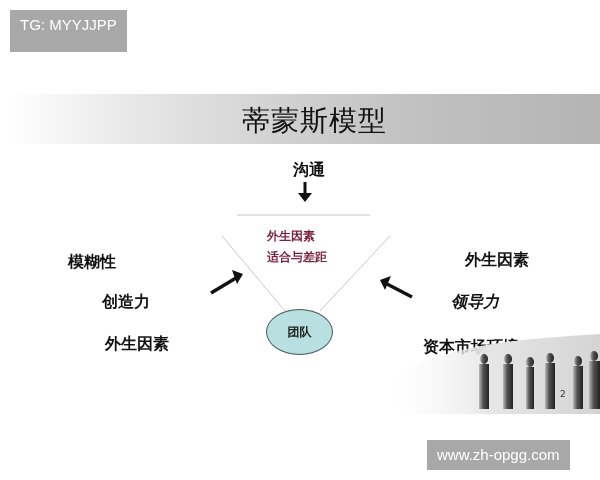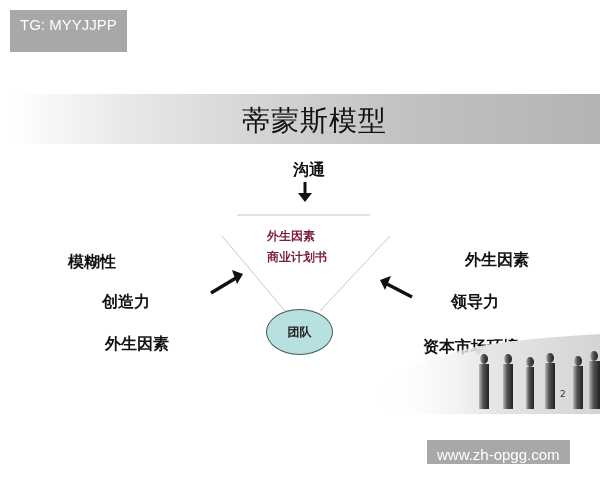--- a/index.html
+++ b/index.html
@@ -7,21 +7,21 @@
     width: 600px; height: 480px; position: relative; overflow: hidden;
     background: #ffffff;
     font-family: "DejaVu Sans", "Liberation Sans", sans-serif;
   }
   .tag {
     position: absolute; background: #a8a8a8; color: #ffffff;
     font-family: "Liberation Sans", "DejaVu Sans", sans-serif;
     font-size: 15px; line-height: 30px; padding: 0 10px;
   }
   .tag.top { left: 10px; top: 10px; height: 42px; }
-  .tag.bottom { left: 427px; top: 440px; height: 24px; font-size: 15px; }
+  .tag.bottom { left: 427px; top: 440px; height: 30px; font-size: 15px; }
 
   .slide {
     position: absolute; left: 0; top: 94px; width: 600px; height: 320px; padding-left: 6px;
   }
   .title-bar {
     position: absolute; left: 10px; top: 0; width: 590px; height: 50px;
     background: linear-gradient(to right, #ffffff 0%, #e8e8e8 20%, #d2d2d2 45%, #c0c0c0 70%, #b4b4b4 100%);
   }
   .title {
     position: absolute; left: 232px; top: 8px;
@@ -80,28 +80,28 @@
     </g>
   </svg>
 
   <div class="lbl" style="left:293px; top:66px;">沟通</div>
 
   <div class="ellipse" style="left:266px; top:215px; width:67px; height:46px;">
     <span>团队</span>
   </div>
 
   <div class="center-lbl" style="left:267px; top:134px;">外生因素</div>
-  <div class="center-lbl" style="left:267px; top:155px;">商业计划书</div>
+  <div class="center-lbl" style="left:267px; top:155px;">适合与差距</div>
 
   <div class="lbl" style="left:68px; top:152px;margin-top:6px;">模糊性</div>
   <div class="lbl" style="left:102px; top:198px;font-family:Liberation Mono, monospace;">创造力</div>
   <div class="lbl" style="left:105px; top:240px;">外生因素</div>
 
   <div class="lbl" style="left:465px; top:156px;">外生因素</div>
-  <div class="lbl" style="left:451px; top:198px;">领导力</div>
+  <div class="lbl" style="left:451px; top:198px;font-style:italic;">领导力</div>
   <div class="lbl" style="left:423px; top:243px;">资本市场环境</div>
 
   <svg class="people" viewBox="0 0 220 80">
     <defs>
       <linearGradient id="swoosh" x1="0" y1="0" x2="1" y2="0">
         <stop offset="0" stop-color="#ffffff" stop-opacity="0"></stop>
         <stop offset="0.5" stop-color="#e6e6e6"></stop>
         <stop offset="1" stop-color="#d4d4d4"></stop>
       </linearGradient>
       <linearGradient id="fade" x1="0" y1="0" x2="1" y2="0">

